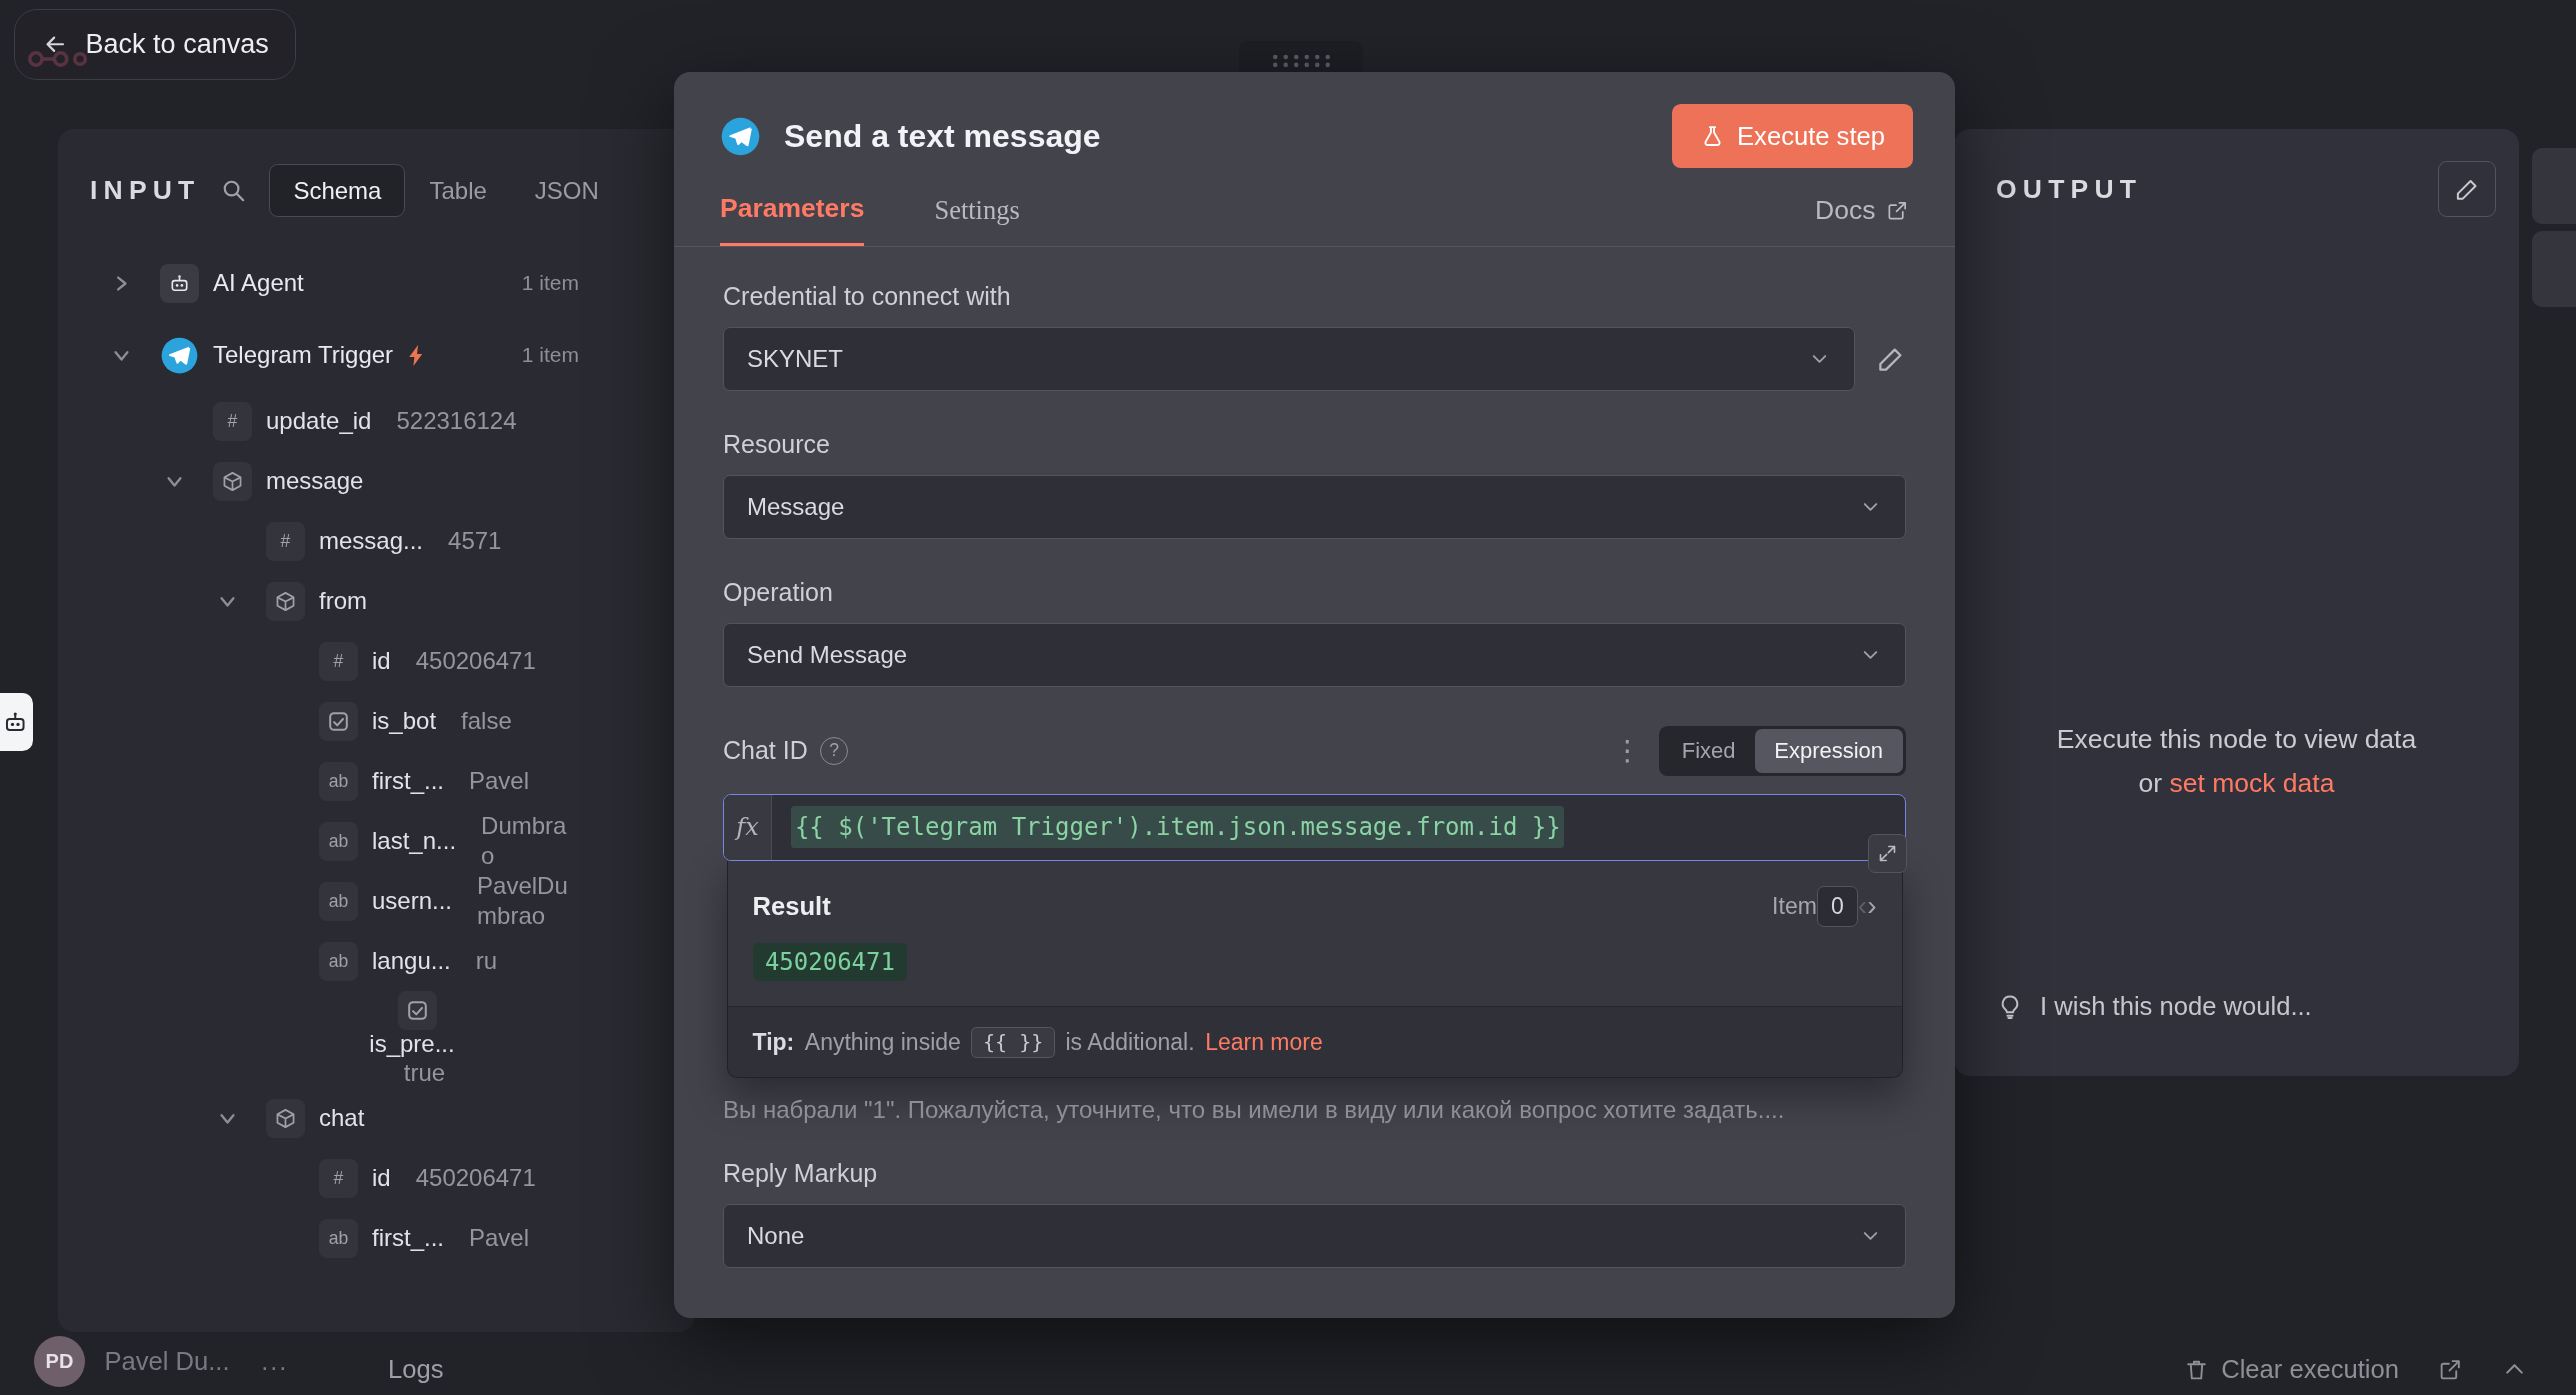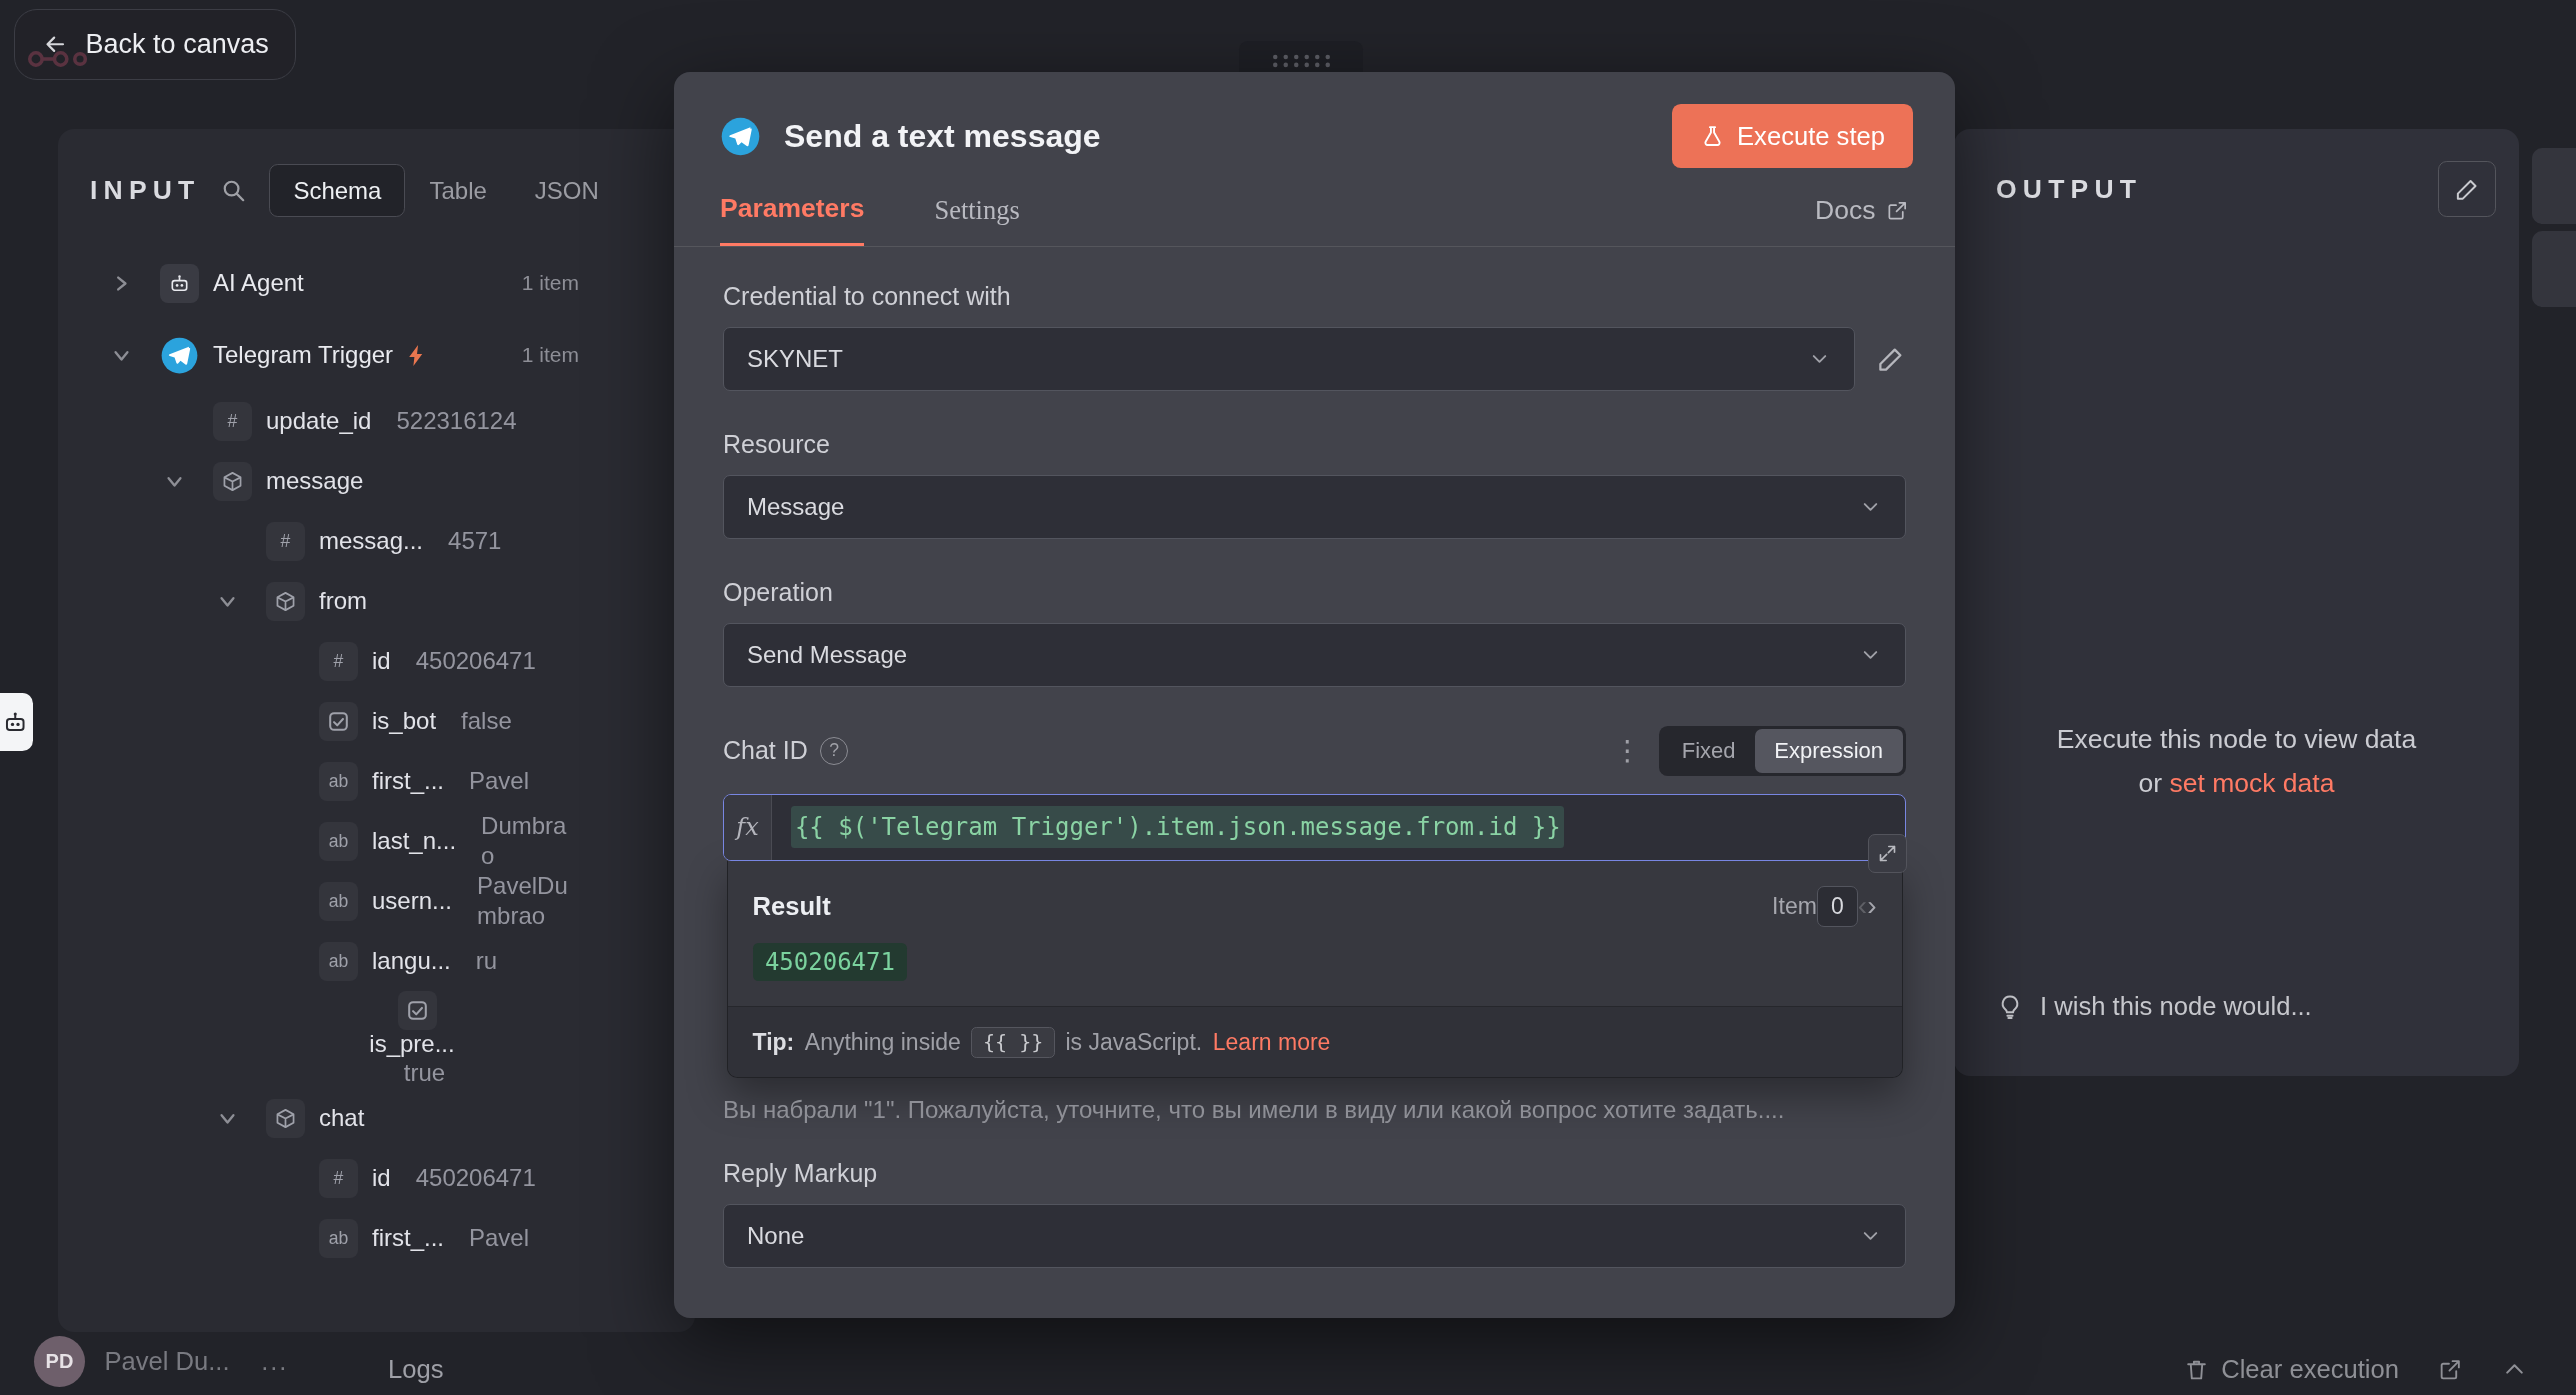--- a/index.html
+++ b/index.html
@@ -498,21 +498,21 @@
         </span>
       </div>
       <div class="r-val-row">
         <span class="r-val">450206471</span>
       </div>
       <div class="r-div"></div>
       <div class="tip">
         <span class="tip-b">Tip:</span>
         <span>Anything inside</span>
         <span class="code-chip">{{ }}</span>
-        <span>is JavaScript.</span>
+        <span>is Additional.</span>
         <span class="tip-link">Learn more</span>
       </div>
     </div>
 
     <div class="text-preview">Вы набрали "1". Пожалуйста, уточните, что вы имели в виду или какой вопрос хотите задать....</div>
 
     <div class="fblock reply-block">
       <div class="f-label">Reply Markup</div>
       <div class="select">
         <span>None</span>

